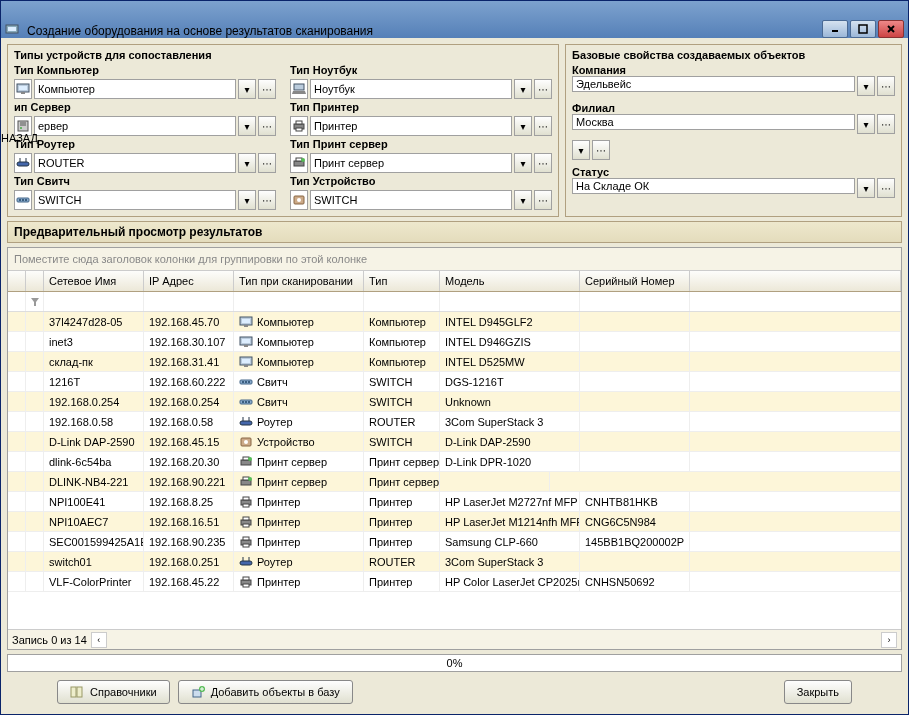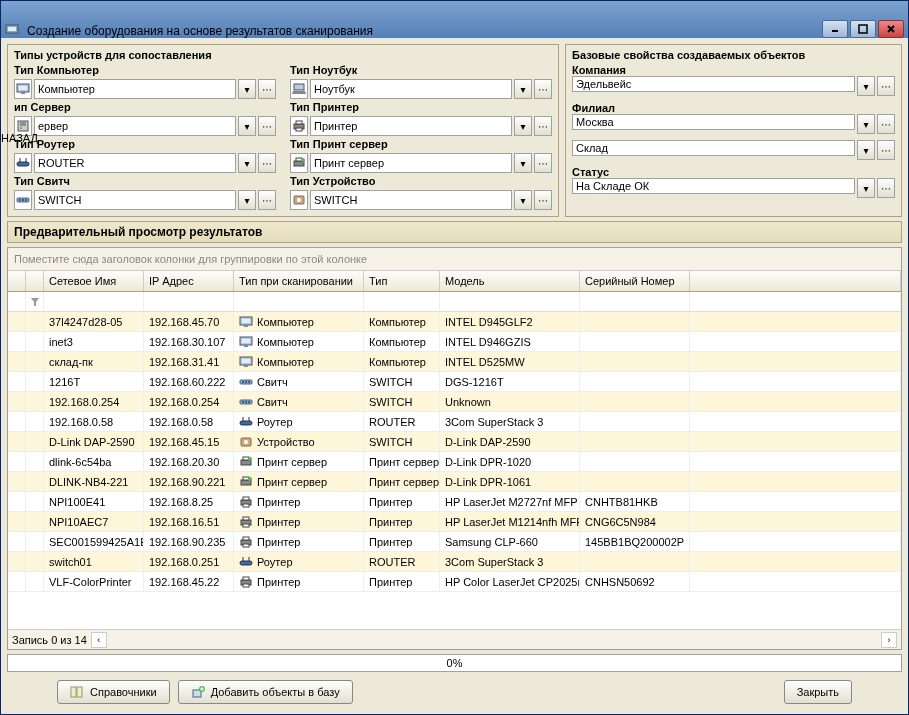--- a/index.html
+++ b/index.html
@@ -241,21 +241,20 @@
             <div class="prop-field">
     <div class="prop-label">Филиал</div>
     <div class="prop-input-row">
       <input type="text" value="Москва" style="">
       <div class="small-btn">▾</div>
       <div class="small-btn">⋯</div>
     </div>
             </div>
             <div class="prop-field">
     <div class="prop-input-row">
-      <input type="text" value="Склад" style="">
       <div class="small-btn">▾</div>
       <div class="small-btn">⋯</div>
     </div>
             </div>
             <div class="prop-field">
     <div class="prop-label">Статус</div>
     <div class="prop-input-row">
       <input type="text" value="На Складе ОК" style="">
       <div class="small-btn">▾</div>
       <div class="small-btn">⋯</div>
@@ -466,21 +465,20 @@
               <span class="mini-icon">
                 <svg width="14" height="12">
                   <rect x="2" y="4" width="10" height="5" fill="#888" stroke="#444"></rect>
                   <rect x="4" y="1" width="6" height="3" fill="#fff" stroke="#444"></rect>
                   <circle cx="11" cy="3" r="2" fill="#5b5"></circle>
                 </svg>
               </span>
               <span>Принт сервер</span>
             </div>
     <div class="cell c5">Принт сервер</div>
-    <div class="cell c6">D-Link DPR-1061</div>
     <div class="cell c7"></div>
     <div class="cell c8"></div>
           </div>
           <div class="grid-row">
     <div class="cell c0"></div>
     <div class="cell c1"></div>
     <div class="cell c2">NPI100E41</div>
     <div class="cell c3">192.168.8.25</div>
     <div class="cell c4">
               <span class="mini-icon">

